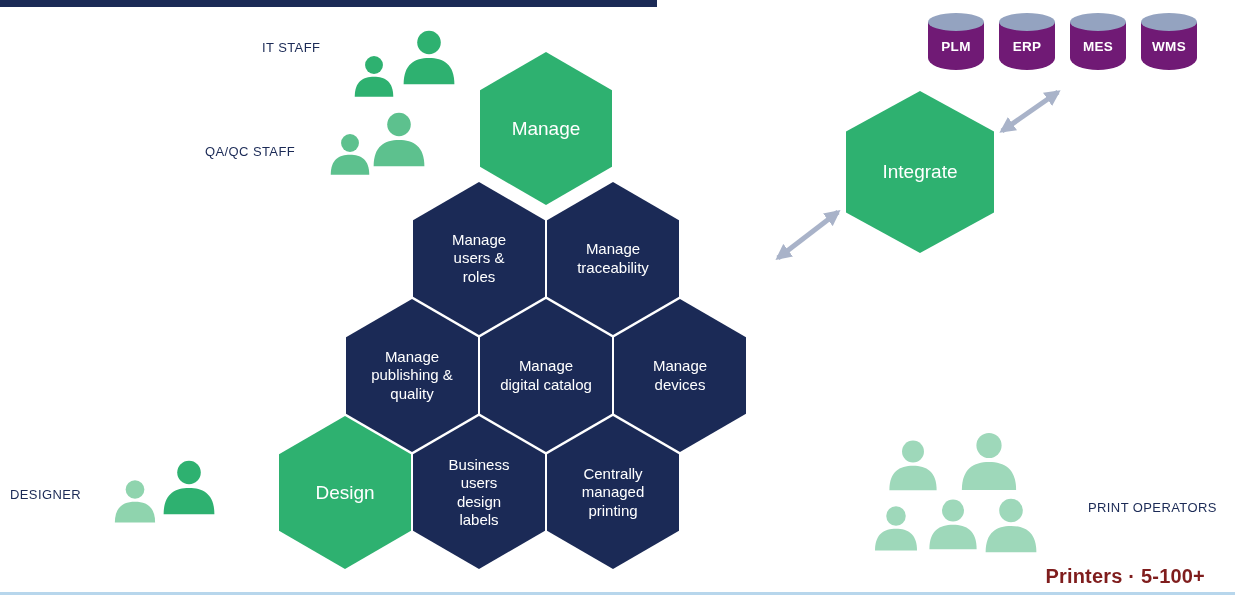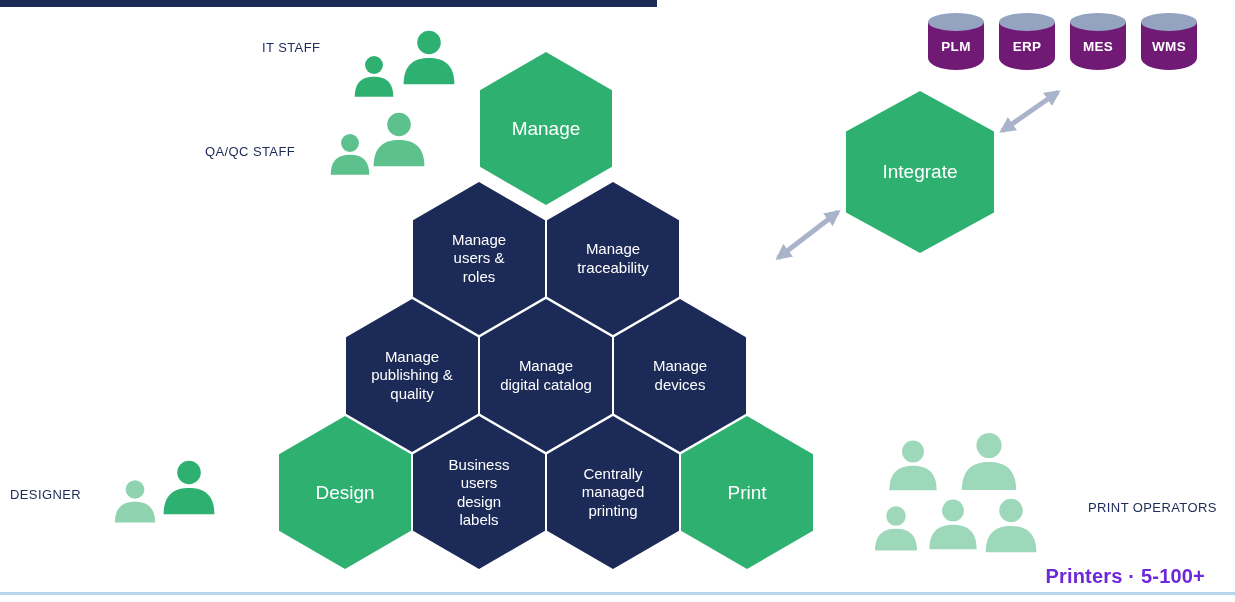--- a/index.html
+++ b/index.html
@@ -43,39 +43,36 @@
   }
   .db::before{
     content:"";position:absolute;left:0;top:-9px;width:100%;height:18px;
     border-radius:50%;background:#94a3c0;
   }
   .db-label{position:relative;z-index:1;color:#fff;font-weight:bold;font-size:13.5px;letter-spacing:.3px;}
 
   .arrows{position:absolute;left:0;top:0;pointer-events:none;}
 
   .printers-note{
-    position:absolute;right:30px;top:565px;font-size:20px;font-weight:bold;color:#6d28d9;
+    position:absolute;right:30px;top:565px;font-size:20px;font-weight:bold;color:#7f1d1d;
     letter-spacing:.2px;
   }
 </style>
 </head>
 <body>
 
 <div class="canvas">
 
   <div class="top-strip"></div>
 
   <div class="hex green" style="left:480px;top:52px">
     <span class="hex-label lg">Manage</span>
   </div>
   <div class="hex green" style="left:279px;top:416px">
     <span class="hex-label lg">Design</span>
-  </div>
-  <div class="hex green" style="left:681px;top:416px">
-    <span class="hex-label lg">Print</span>
   </div>
   <div class="hex green integrate" style="left:846px;top:91px">
     <span class="hex-label lg">Integrate</span>
   </div>
 
   <div class="hex navy" style="left:413px;top:182px">
     <span class="hex-label">Manage
 users &amp;
 roles</span>
   </div>

